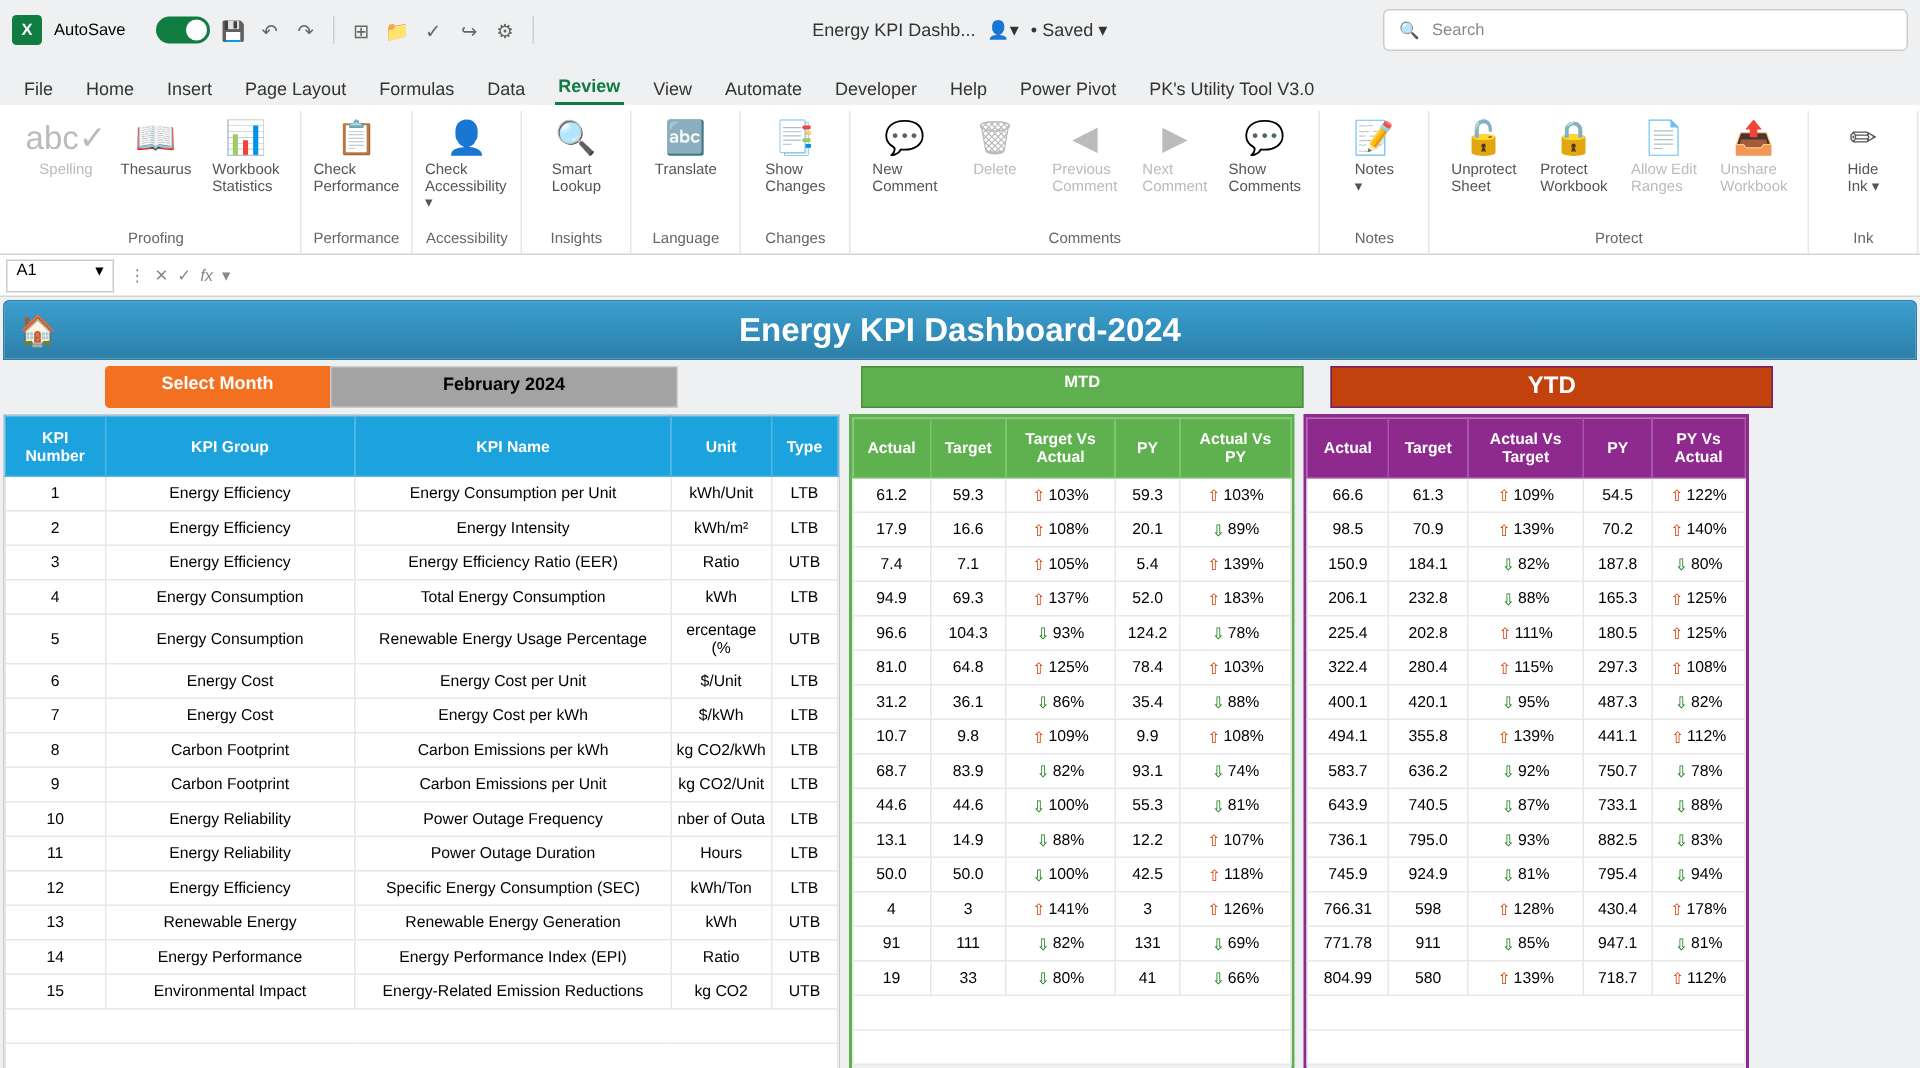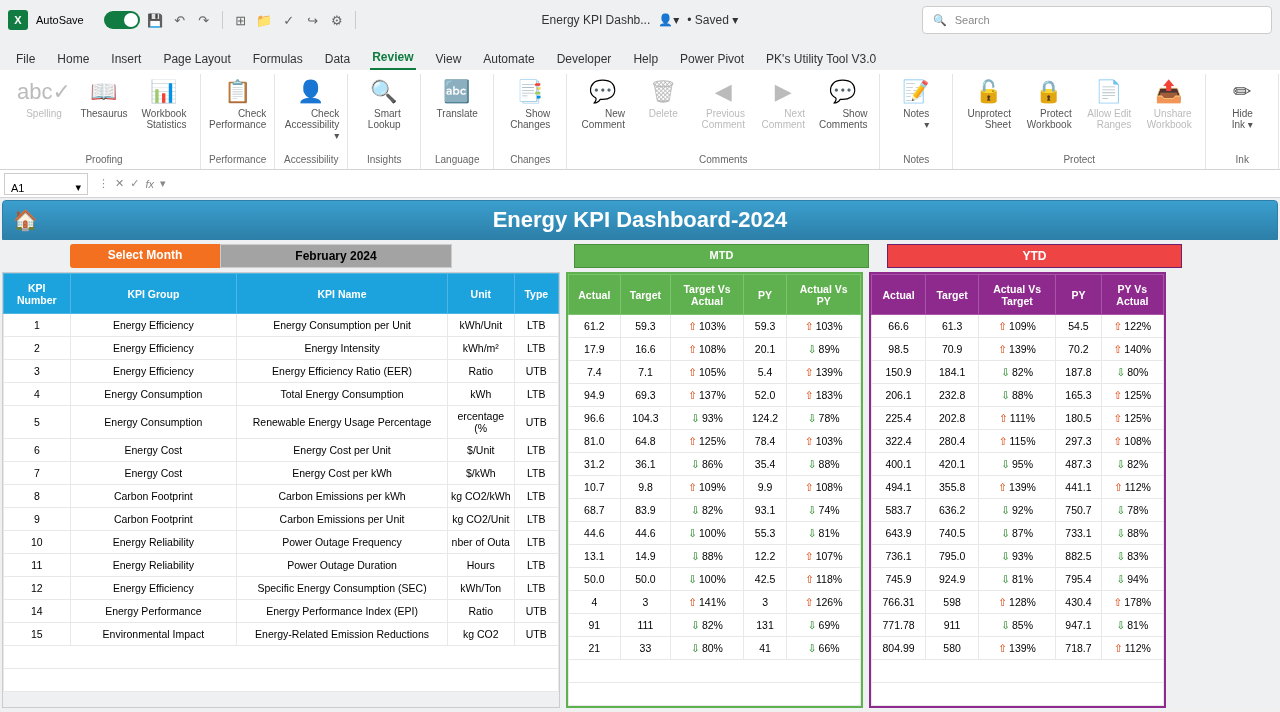--- a/index.html
+++ b/index.html
@@ -13,36 +13,36 @@
 .qat-sep{width:1px;height:18px;background:#ccc;margin:0 2px}
 .doc-title{margin-left:auto;margin-right:auto;display:flex;align-items:center;gap:8px;font-size:12px;color:#333}
 .searchbox{width:350px;height:28px;background:#fff;border:1px solid #ccc;border-radius:4px;display:flex;align-items:center;padding:0 10px;gap:8px;color:#888}
 .tabs{height:30px;background:#eef0f1;display:flex;align-items:flex-end;padding:0 14px;gap:18px;font-size:12px}
 .tab{padding:4px 2px;color:#333;cursor:pointer}
 .tab.active{color:#107c41;border-bottom:2px solid #107c41;font-weight:600}
 .ribbon{height:100px;background:#fff;border-bottom:1px solid #d4d4d4;display:flex;padding:4px 8px 0}
 .grp{display:flex;flex-direction:column;align-items:center;border-right:1px solid #e5e5e5;padding:0 8px}
 .grp-items{display:flex;gap:4px;flex:1;align-items:flex-start;padding-top:4px}
 .grp-label{font-size:10px;color:#666;padding:2px 0 4px}
-.rbtn{display:flex;flex-direction:column;align-items:center;width:56px;text-align:right;font-size:10px;color:#555;gap:2px;cursor:pointer}
+.rbtn{display:flex;flex-direction:column;align-items:center;width:56px;text-align:left;font-size:10px;color:#555;gap:2px;cursor:pointer}
 .rbtn.dis{color:#bbb}
 .rbtn-ico{width:28px;height:28px;display:flex;align-items:center;justify-content:center;font-size:22px}
 .rbtn-lbl{line-height:1.1}
 .namebar{height:28px;background:#fff;border-bottom:1px solid #d4d4d4;display:flex;align-items:center;padding:0 4px;gap:4px}
-.namebox{width:84px;height:22px;border:1px solid #ccc;padding:0 6px;display:flex;align-items:flex-end;justify-content:space-between;font-size:11px}
+.namebox{width:72px;height:22px;border:1px solid #ccc;padding:0 6px;display:flex;align-items:flex-start;justify-content:space-between;font-size:11px}
 .fx{color:#888;font-size:11px;display:flex;align-items:center;gap:6px;padding:0 6px}
 .dash{padding:2px;background:#eef0f1}
 .banner{height:40px;background:linear-gradient(#3b9fcf,#2c7fa8);border-radius:4px 4px 0 0;display:flex;align-items:center;justify-content:center;color:#fff;font-size:22px;font-weight:bold;position:relative;border:1px solid #2c7fa8}
 .home-ico{position:absolute;left:10px;color:#d4ecf7;font-size:20px}
 .hdrrow{display:flex;gap:6px;margin:4px 0}
 .selmonth{flex:0 0 450px;display:flex}
 .selmonth .lbl{flex:0 0 150px;background:#f37021;color:#fff;text-align:center;padding:4px;font-weight:bold;font-size:12px;border-radius:3px 0 0 3px;margin-left:68px}
 .selmonth .val{flex:1;background:#a3a3a3;border:1px solid #ccc;text-align:center;padding:4px;font-weight:bold;font-size:12px}
 .mtd-hdr{flex:0 0 295px;background:#5fb04e;color:#fff;text-align:center;padding:4px;font-weight:bold;font-size:11px;border:1px solid #4a8f3b}
-.ytd-hdr{flex:0 0 295px;background:#ef4444;color:#fff;text-align:center;padding:4px;font-weight:bold;font-size:12px;border:1px solid #6f1f6f}
+.ytd-hdr{flex:0 0 295px;background:#c2410c;color:#fff;text-align:center;padding:4px;font-weight:bold;font-size:16px;border:1px solid #6f1f6f}
 .spacer{flex:0 0 110px}
 .grid{display:flex;gap:6px}
 .block{border:1px solid #ccc}
 .block.kpi{flex:0 0 558px}
 .block.mtd{flex:0 0 297px;border:2px solid #5fb04e}
 .block.ytd{flex:0 0 297px;border:2px solid #8e2a8e}
 table{width:100%;border-collapse:collapse;font-size:10.5px}
 th{background:#1ca3dd;color:#fff;padding:6px 2px;font-weight:bold;border:1px solid #4fb6e3;font-size:10.5px;height:40px}
 .mtd th{background:#5fb04e;border-color:#7cc46d}
 .ytd th{background:#8e2a8e;border-color:#a855a8}
@@ -347,20 +347,27 @@
               <td>LTB</td>
             </tr>
             <tr>
               <td>12</td>
               <td>Energy Efficiency</td>
               <td>Specific Energy Consumption (SEC)</td>
               <td>kWh/Ton</td>
               <td>LTB</td>
             </tr>
             <tr>
+              <td>13</td>
+              <td>Renewable Energy</td>
+              <td>Renewable Energy Generation</td>
+              <td>kWh</td>
+              <td>UTB</td>
+            </tr>
+            <tr>
               <td>14</td>
               <td>Energy Performance</td>
               <td>Energy Performance Index (EPI)</td>
               <td>Ratio</td>
               <td>UTB</td>
             </tr>
             <tr>
               <td>15</td>
               <td>Environmental Impact</td>
               <td>Energy-Related Emission Reductions</td>
@@ -480,21 +487,21 @@
               <td><span class="pct"><span class="arr-up">⇧</span> 126%</span></td>
             </tr>
             <tr>
               <td>91</td>
               <td>111</td>
               <td><span class="pct"><span class="arr-dn">⇩</span> 82%</span></td>
               <td>131</td>
               <td><span class="pct"><span class="arr-dn">⇩</span> 69%</span></td>
             </tr>
             <tr>
-              <td>21</td>
+              <td>19</td>
               <td>33</td>
               <td><span class="pct"><span class="arr-dn">⇩</span> 80%</span></td>
               <td>41</td>
               <td><span class="pct"><span class="arr-dn">⇩</span> 66%</span></td>
             </tr>
             <tr class="empty">
               <td colspan="5"></td>
             </tr>
             <tr class="empty">
               <td colspan="5"></td>

